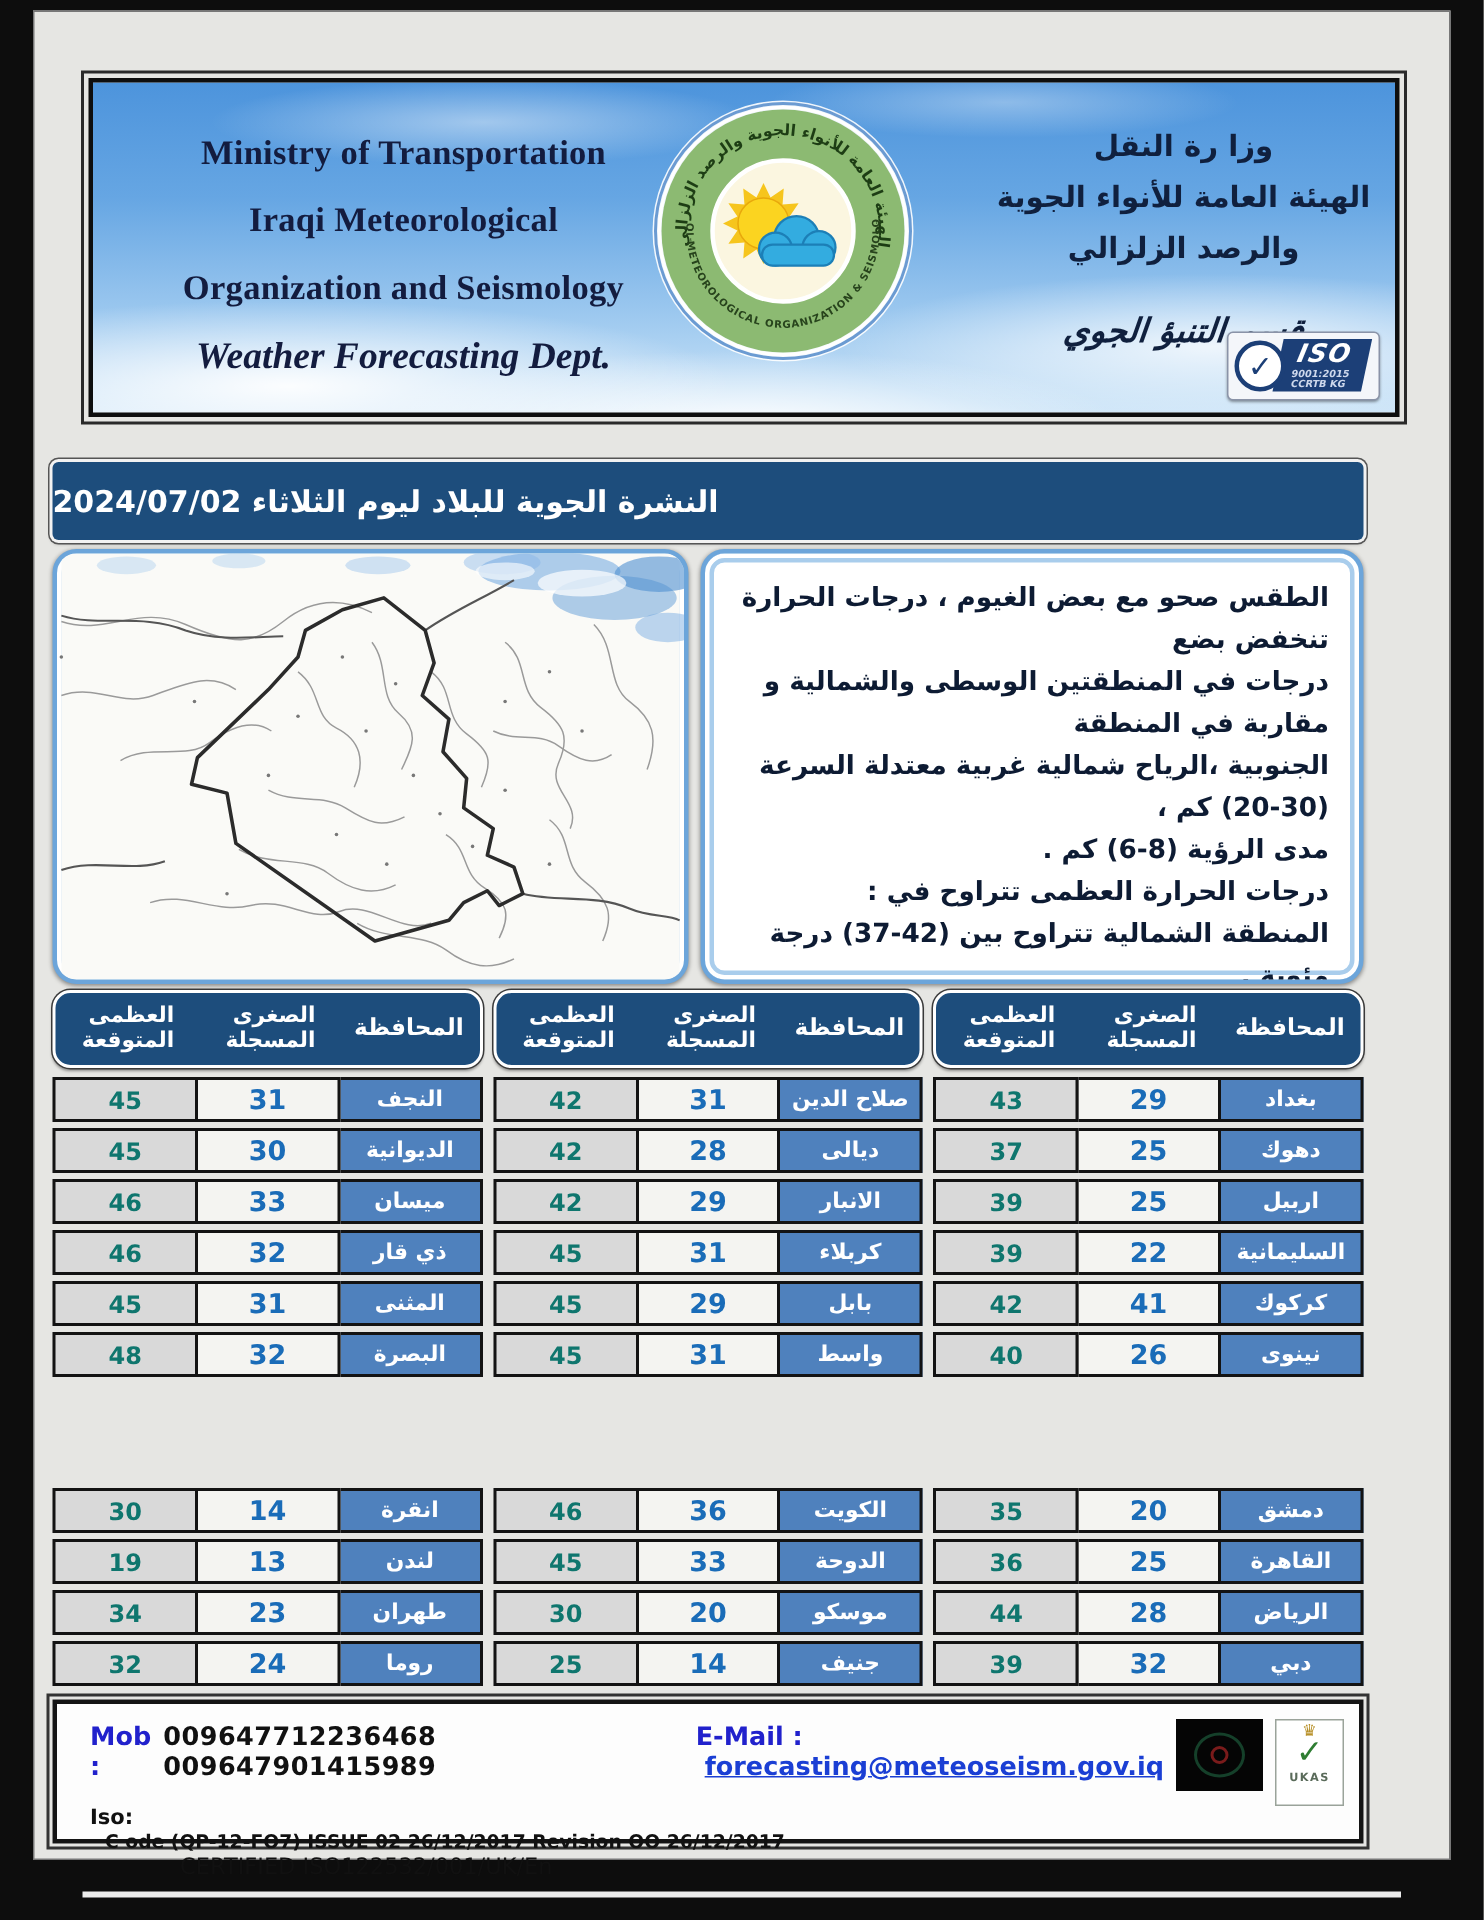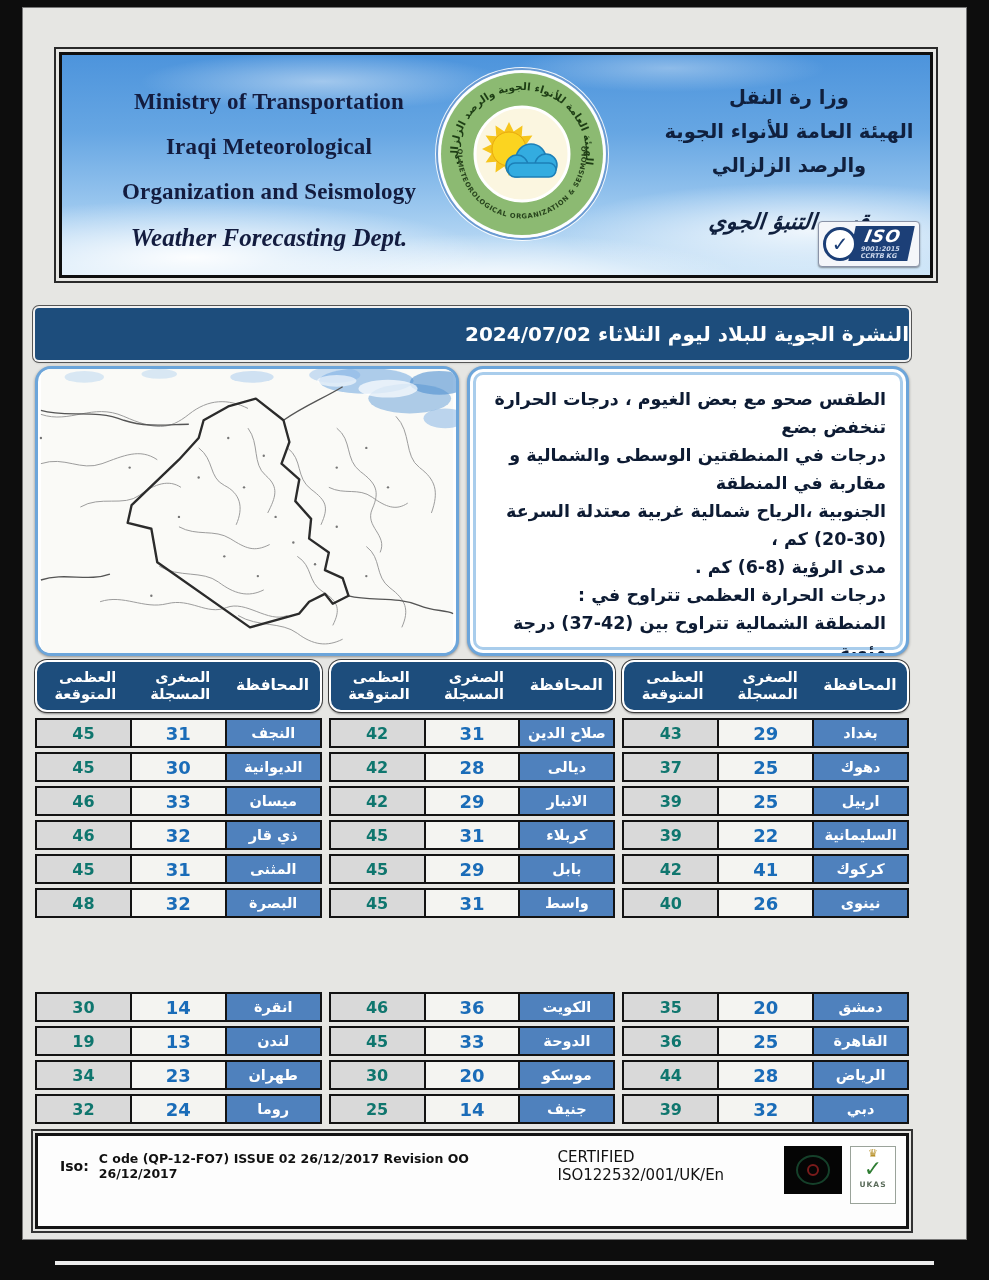--- a/index.html
+++ b/index.html
@@ -48,21 +48,21 @@
   .iso-panel {
     background:#1c3f77; transform:skewX(-12deg); color:#fff; text-align:center;
     padding:2px 10px; line-height:1.05;
   }
   .iso-word { font-size:17px; font-weight:bold; font-style:italic; letter-spacing:1px; }
   .iso-sub { font-size:6.5px; color:#cdd8ec; font-weight:bold; }
 
   
   .bar {
     position:absolute; left:35px; width:874px; background:#1d4d7c; color:#fff;
-    display:flex; align-items:center; justify-content:flex-start; direction:rtl;
+    display:flex; align-items:center; justify-content:flex-end; direction:rtl;
     font-weight:bold; box-shadow:0 0 0 2px #f2f2f2, 0 0 0 3px #555, 0 2px 3px rgba(0,0,0,.45);
   }
   .date-bar { top:308px; height:52px; font-size:20px; border-radius:4px; }
   .capitals-bar { top:930px; height:50px; font-size:19px; border-radius:12px; }
 
   
   .forecast-row { position:absolute; left:35px; top:366px; width:874px; height:352px; display:flex; gap:8px; }
   .panel {
     background:#fff; border:3px solid #6ca5da; border-radius:16px;
     box-shadow:inset 0 0 0 3px #ffffff, inset 0 0 0 6px #a9cdec, 0 1px 3px rgba(0,0,0,.4);
@@ -101,21 +101,21 @@
     position:absolute; left:35px; top:1133px; width:874px; height:96px; background:#fdfdfd;
     border:3px solid #141414; box-shadow:0 0 0 2px #e6e6e3, 0 0 0 4px #333;
     padding:12px 130px 8px 22px;
   }
   .f-row1 { display:flex; align-items:baseline; margin-bottom:16px; }
   .mob-label { color:#2121cc; font-weight:bold; font-size:17px; }
   .mob-nums { color:#111; font-weight:bold; font-size:17px; margin-left:8px; letter-spacing:.3px; }
   .email-wrap { margin-left:72px; }
   .email-label { color:#2121cc; font-weight:bold; font-size:17px; }
   .email-link { color:#1b3fd4; font-weight:bold; font-size:17px; text-decoration:underline; margin-left:6px; }
-  .f-row2 { display:flex; align-items:center; }
+  .f-row2 { display:flex; align-items:flex-start;flex-direction:column; }
   .iso-label { font-weight:bold; font-size:14px; color:#111; }
   .iso-text { font-weight:bold; font-size:12.5px; color:#111; margin-left:10px; }
   .certified { font-size:15px; color:#111; margin-left:60px; font-family:"DejaVu Sans", sans-serif; }
   .f-logos { position:absolute; right:10px; top:10px; display:flex; gap:8px; align-items:flex-start; }
   .qro-logo {
     width:58px; height:48px; background:#050505; display:flex; align-items:center; justify-content:center;
   }
   .qro-ring { width:34px; height:30px; border:2px solid #15402a; border-radius:50%;
     display:flex; align-items:center; justify-content:center; }
   .qro-core { width:12px; height:12px; border:2px solid #7a1b1b; border-radius:50%; }
@@ -502,20 +502,28 @@
           <div class="trow">
             <div class="tcell name">روما</div>
             <div class="tcell min">24</div>
             <div class="tcell max">32</div>
           </div>
         </div>
     </div>
   </div>
 
   <div class="footer-box">
+    <div class="f-row1">
+      <span class="mob-label">Mob :</span>
+      <span class="mob-nums">009647712236468   009647901415989</span>
+      <span class="email-wrap">
+        <span class="email-label">E-Mail :</span>
+        <span class="email-link">forecasting@meteoseism.gov.iq</span>
+      </span>
+    </div>
     <div class="f-row2">
       <span class="iso-label">Iso:</span>
       <span class="iso-text">C ode (QP-12-FO7)   ISSUE  02   26/12/2017  Revision   OO   26/12/2017</span>
       <span class="certified">CERTIFIED ISO122532/001/UK/En</span>
     </div>
     <div class="f-logos">
       <div class="qro-logo">
         <div class="qro-ring">
           <div class="qro-core"></div>
         </div>

